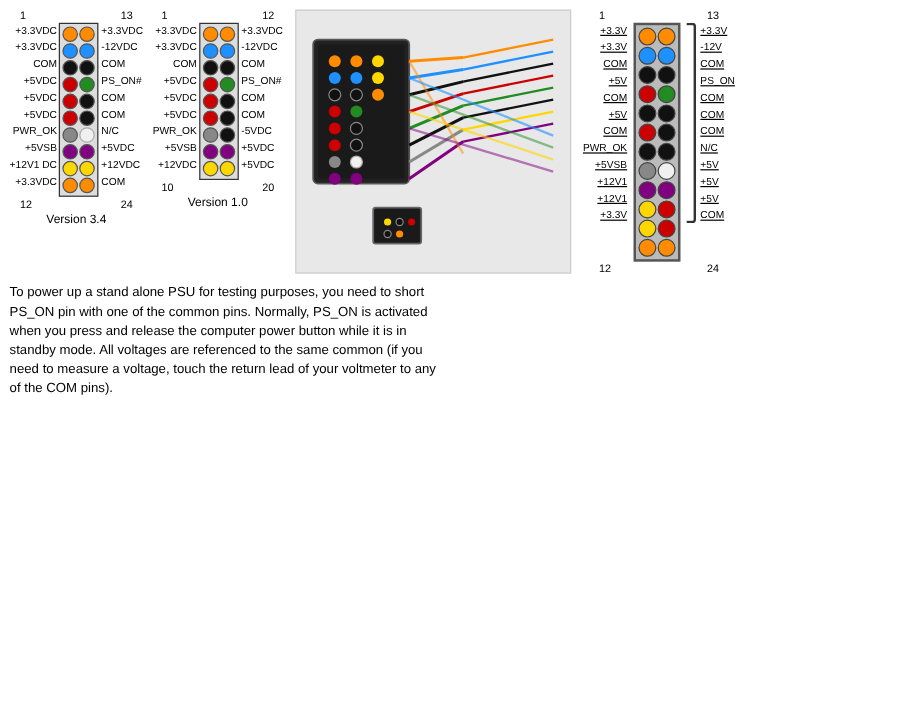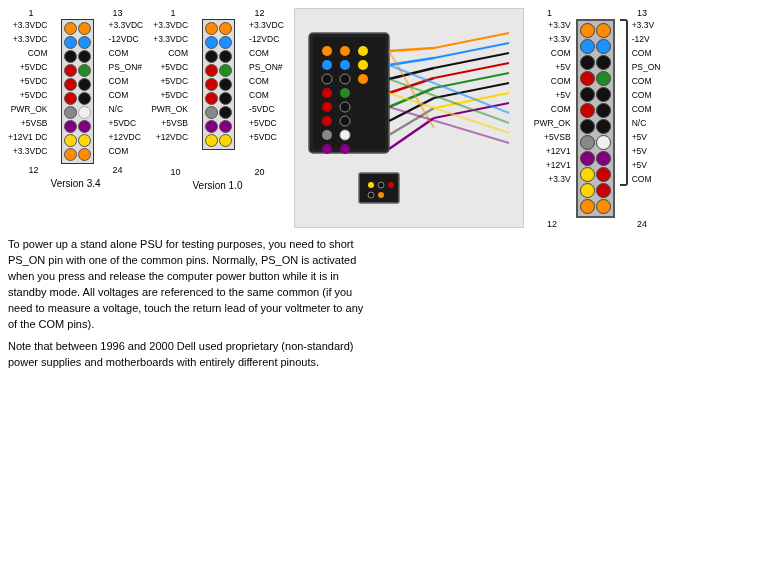--- a/index.html
+++ b/index.html
@@ -39,21 +39,21 @@
 
     .connector-version {
       font-size: 10px;
       margin-top: 3px;
     }
 
     .pin-diagram {
       display: flex;
       flex-direction: row;
       align-items: flex-start;
-      gap: 12px;
+      gap: 0;
       position: relative;
     }
 
     .pin-labels-left {
       display: flex;
       flex-direction: column;
       align-items: flex-end;
       gap: 1px;
       margin-right: 2px;
       font-size: 8.5px;
@@ -146,20 +146,21 @@
       align-items: center;
       flex-shrink: 0;
     }
 
     
     .right-pins-wrapper {
       display: flex;
       flex-direction: row;
       align-items: flex-start;
       gap: 3px;
+      text-decoration: underline;
     }
 
     .right-pins-grid {
       display: grid;
       grid-template-columns: repeat(2, 15px);
       gap: 1px;
       border: 2px solid #555;
       padding: 2px;
       background: #bbb;
     }
@@ -300,21 +301,21 @@
             <div class="pin-label">-12VDC</div>
             <div class="pin-label">COM</div>
             <div class="pin-label">PS_ON#</div>
             <div class="pin-label">COM</div>
             <div class="pin-label">COM</div>
             <div class="pin-label">-5VDC</div>
             <div class="pin-label">+5VDC</div>
             <div class="pin-label">+5VDC</div>
           </div>
         </div>
-        <div style="display:flex; flex-direction:row; justify-content:space-between; width:94px; font-size:9px; margin-top:17px;">
+        <div style="display:flex; flex-direction:row; justify-content:space-between; width:94px; font-size:9px; margin-top:1px;">
           <span>10</span>
           <span>20</span>
         </div>
         <div class="connector-version">Version 1.0</div>
       </div>
     </div>
 
     <div class="photo-area">
       <svg width="220" height="210" viewBox="0 0 220 210">
 
@@ -458,16 +459,15 @@
       <div style="display:flex; flex-direction:row; justify-content:space-between; width:100px; font-size:9px; margin-top:1px;">
         <span>12</span>
         <span>24</span>
       </div>
     </div>
 
   </div>
 
   <div class="text-section">
     <p>To power up a stand alone PSU for testing purposes, you need to short PS_ON pin with one of the common pins. Normally, PS_ON is activated when you press and release the computer power button while it is in standby mode. All voltages are referenced to the same common (if you need to measure a voltage, touch the return lead of your voltmeter to any of the COM pins).</p>
-    <p>Note that between 1996 and 2000 Dell used proprietary (non-standard) power supplies and motherboards with entirely different pinouts.</p>
   </div>
 
 </div>
 
 </body></html>

